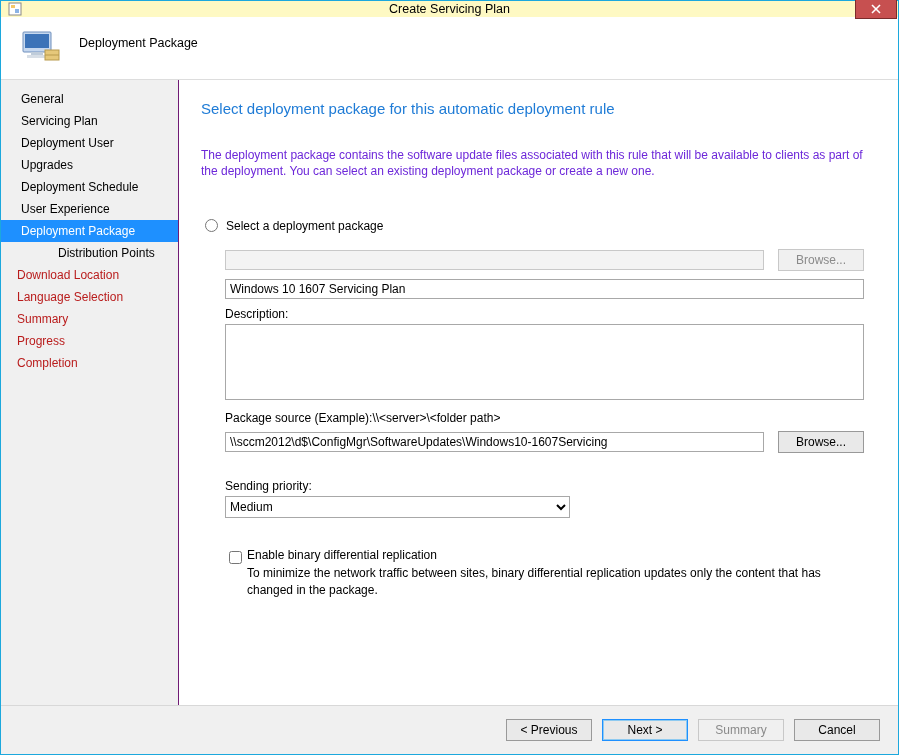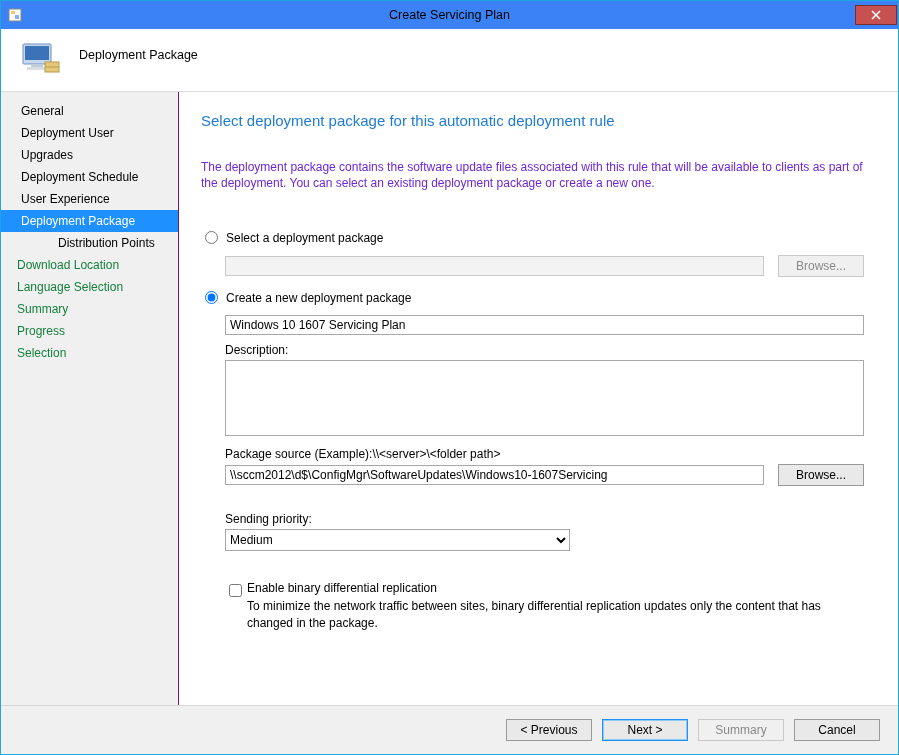--- a/index.html
+++ b/index.html
@@ -12,22 +12,22 @@
   .window {
     width: 899px;
     height: 755px;
     box-sizing: border-box;
     border: 1px solid #1ca8dd;
     display: flex;
     flex-direction: column;
     background: #fff;
   }
   .titlebar {
-    height: 28px;
-    background: #3b82f6;
+    height: 16px;
+    background: #fef9c3;
     display: flex;
     align-items: center;
     color: #000;
     position: relative;
   }
   .titlebar .sys-icon {
     width: 16px;
     height: 16px;
     margin: 0 6px;
     display: flex;
@@ -92,21 +92,21 @@
     white-space: nowrap;
   }
   .sidebar .item.sub {
     padding-left: 57px;
   }
   .sidebar .item.selected {
     background: #1e90ff;
     color: #fff;
   }
   .sidebar .item.disabled {
-    color: #15803d;
+    color: #b91c1c;
     padding-left: 16px;
   }
   .content {
     flex: 1;
     background: #fff;
     padding: 20px 34px 10px 22px;
     box-sizing: border-box;
     overflow: hidden;
     display: flex;
     flex-direction: column;
@@ -134,20 +134,21 @@
     margin:0;
   }
   .field-block {
     padding-left: 24px;
     margin-bottom: 8px;
   }
   .row-with-btn {
     display: flex;
     gap: 14px;
     align-items: center;
+    margin-top: 6px;
   }
   input[type="text"].wide {
     flex: 1;
     height: 20px;
     padding: 1px 4px;
     border: 1px solid #a8a8a8;
     font-family: inherit;
     font-size: 12px;
     box-sizing: border-box;
   }
@@ -259,52 +260,49 @@
         <line x1="26" y1="29" x2="40" y2="29" stroke="#b89a4c"></line>
       </svg>
     </span>
     <div class="page-title">Deployment Package</div>
   </div>
 
   <div class="body">
 
     <div class="sidebar">
       <div class="item">General</div>
+      <div class="item">Servicing Plan</div>
       <div class="item">Deployment User</div>
       <div class="item">Upgrades</div>
       <div class="item">Deployment Schedule</div>
       <div class="item">User Experience</div>
       <div class="item selected">Deployment Package</div>
       <div class="item sub">Distribution Points</div>
       <div class="item disabled">Download Location</div>
       <div class="item disabled">Language Selection</div>
       <div class="item disabled">Summary</div>
       <div class="item disabled">Progress</div>
-      <div class="item disabled">Selection</div>
+      <div class="item disabled">Completion</div>
     </div>
 
     <div class="content">
       <h1>Select deployment package for this automatic deployment rule</h1>
       <div class="intro">The deployment package contains the software update files associated with this rule that will be available to clients as part of the deployment. You can select an existing deployment package or create a new one.</div>
 
       <div class="radio-row">
         <input type="radio" name="pkg" style="">
         <span>Select a deployment package</span>
       </div>
       <div class="field-block">
         <div class="row-with-btn">
           <input type="text" class="wide" disabled="" value="" style="">
           <button class="btn" disabled="">Browse...</button>
         </div>
       </div>
 
-      <div class="radio-row" style="margin-top:6px;">
-        <input type="radio" name="pkg" checked="" style="">
-        <span>Create a new deployment package</span>
-      </div>
 
       <div class="field-block">
         <input type="text" class="wide" style="width: 100%;" value="Windows 10 1607 Servicing Plan">
       </div>
 
       <div class="field-block">
         <div class="label">Description:</div>
         <textarea class="desc" style=""></textarea>
       </div>
 

